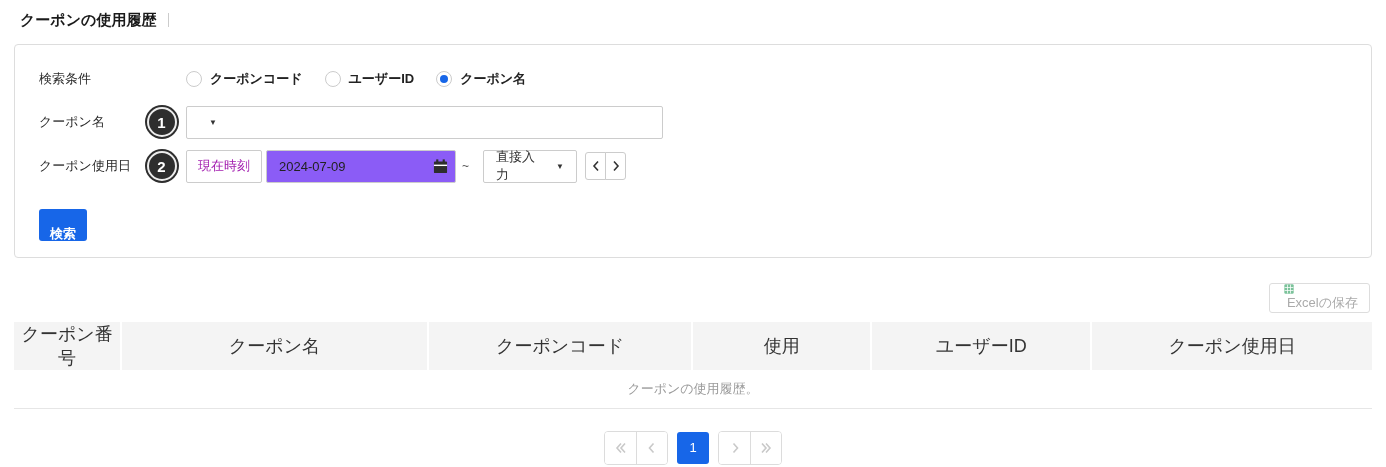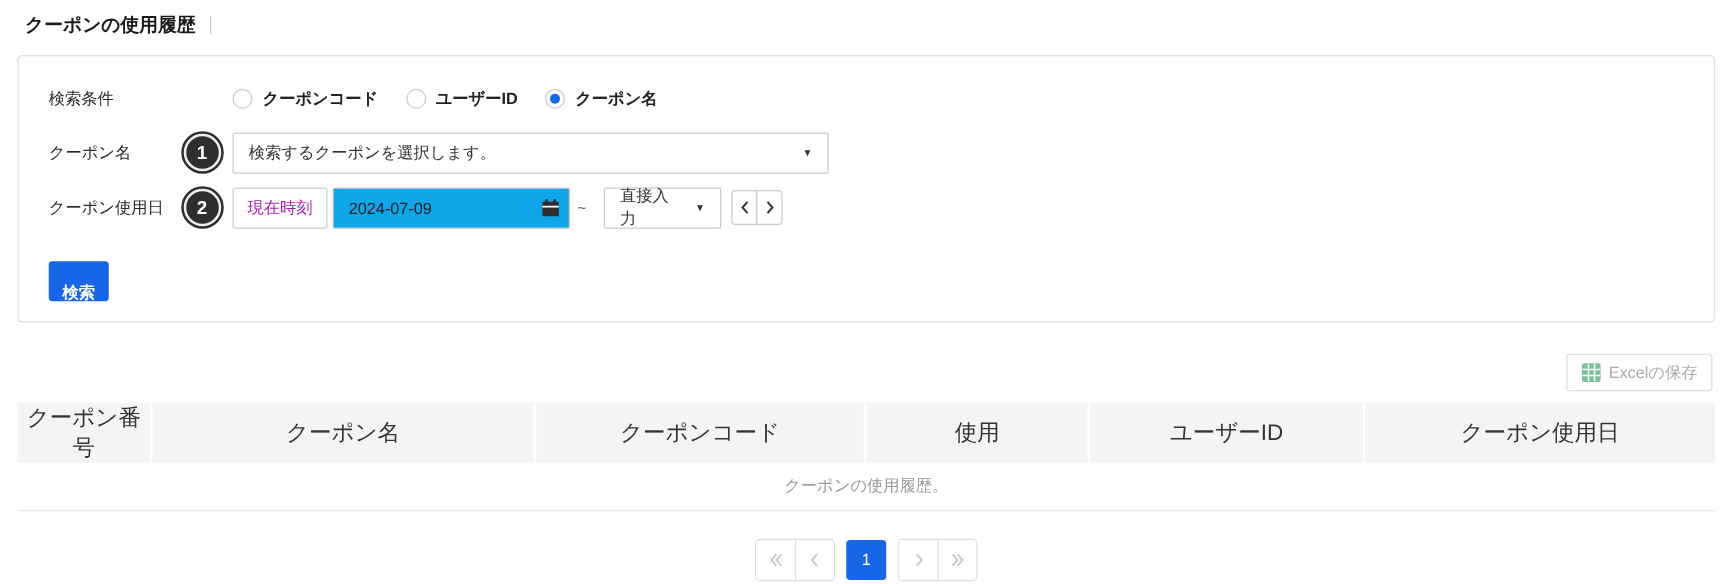--- a/index.html
+++ b/index.html
@@ -37,42 +37,42 @@
   
   .select-box { height:33px; border:1px solid #ccc; border-radius:2px; background:#fff;
                 display:flex; align-items:center; justify-content:space-between;
                 font-size:13px; color:#333; padding:0 12px; cursor:pointer; }
   .coupon-select { width:477px; }
   .mode-select { width:94px; margin-left:8px; }
   .caret-down { font-size:8px; color:#333; margin-left:10px; }
 
   .now-button { height:33px; border:1px solid #ccc; border-radius:2px; background:#fff;
                 font-size:13px; color:#a21caf; padding:0 11px; margin-right:4px; cursor:pointer;font-family:Liberation Mono, monospace; }
-  .date-field { width:190px; height:33px; border:1px solid #ccc; border-radius:2px; background:#0ea5e9;
+  .date-field { width:190px; height:33px; border:1px solid #ccc; border-radius:2px; background:#8b5cf6;
                 display:flex; align-items:center; }
   .date-input { border:0; outline:0; flex:1; min-width:0; height:100%; padding:0 0 0 12px;
                 font-size:13px; color:#222; font-family:inherit; background:transparent; }
   .calendar-btn { width:30px; height:100%; display:flex; align-items:center; justify-content:center;
                   cursor:pointer; flex-shrink:0; }
   .tilde { margin:0 6px; font-size:12px; color:#555; }
 
   .date-nav { display:flex; margin-left:8px; }
   .nav-btn { width:21px; height:28px; border:1px solid #ccc; background:#fff; display:flex;
              align-items:center; justify-content:center; cursor:pointer; }
   .nav-btn.prev { border-radius:3px 0 0 3px; }
   .nav-btn.next { border-radius:0 3px 3px 0; margin-left:-1px; }
 
   .search-button { height:32px; padding:16px 11px; background:var(--accent,#1766e8); color:#fff;
                    border:0; border-radius:3px; font-size:13px; font-weight:bold; cursor:pointer;
                    font-family:inherit; }
 
   
   .list-toolbar { display:flex; justify-content:flex-end; margin:25px 16px 0 14px; height:30px; }
   .excel-button { height:30px; border:1px solid #ddd; border-radius:3px; background:#fff;
-                  display:flex; align-items:center; padding:0 11px; cursor:default; }
+                  display:flex; padding:0 11px; cursor:default;flex-direction:column; }
   .excel-button .label { font-size:13px; color:#aaa; margin-left:6px; }
 
   
   .result-table { width:1358px; margin:9px 14px 0 14px; border-collapse:collapse; table-layout:fixed; }
   .result-table th { height:38px; background:#f4f4f4; font-size:18px; font-weight:normal; color:#333;
                      text-align:center; border-left:2px solid #fff; }
   .result-table th:first-child { border-left:0; }
   .col-no{width:7.9%} .col-name{width:22.6%} .col-code{width:19.5%}
   .col-used{width:13.2%} .col-user{width:16.2%} .col-date{width:20.7%}
   .empty-cell { height:38px; text-align:center; font-size:13px; color:#9a9a9a;
@@ -118,21 +118,20 @@
       </span>
     </div>
   </div>
 
   <div class="form-row row-name">
     <span class="row-label">クーポン名</span>
     <span class="badge-slot">
       <span class="step-badge">1</span>
     </span>
     <div class="select-box coupon-select">
-      <span>検索するクーポンを選択します。</span>
       <span class="caret-down">▼</span>
     </div>
   </div>
 
   <div class="form-row row-date">
     <span class="row-label">クーポン使用日</span>
     <span class="badge-slot">
       <span class="step-badge">2</span>
     </span>
     <button class="now-button">現在時刻</button>

